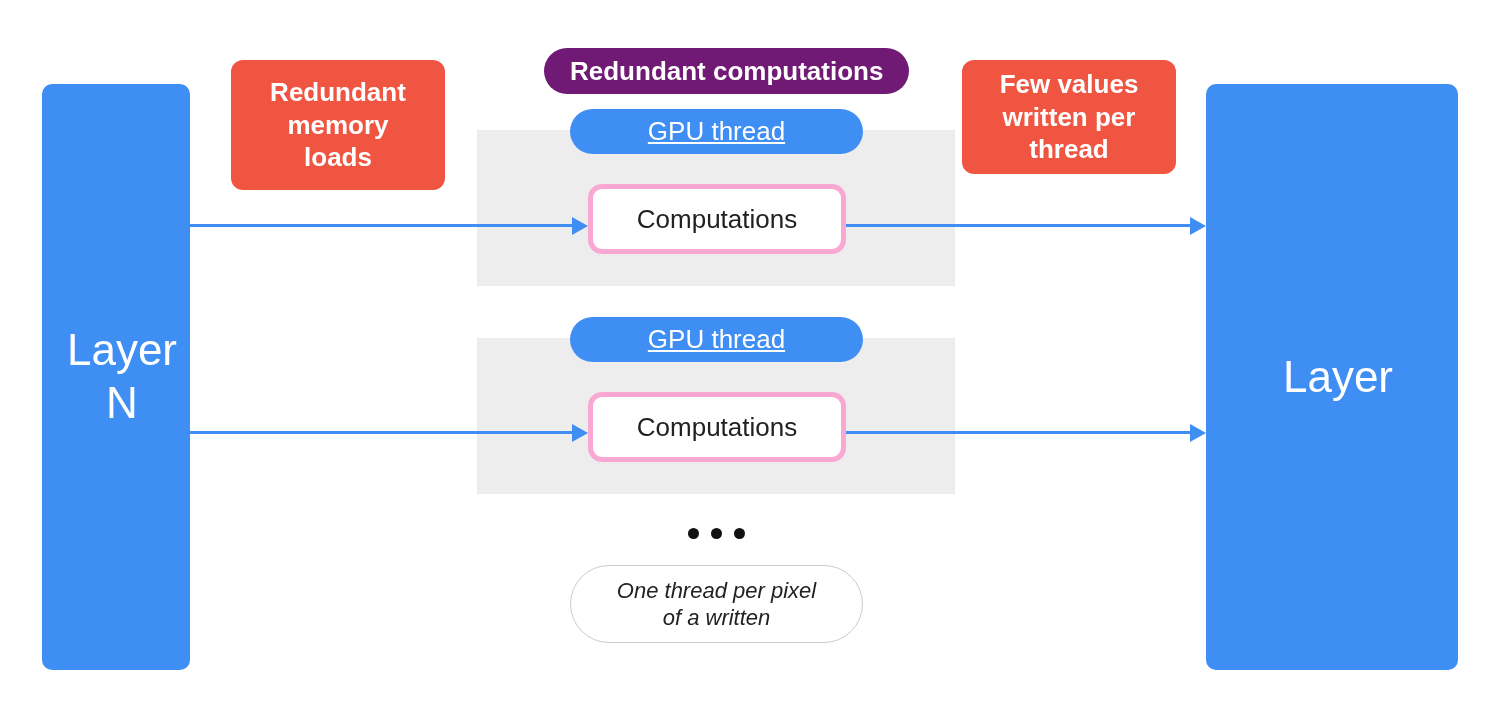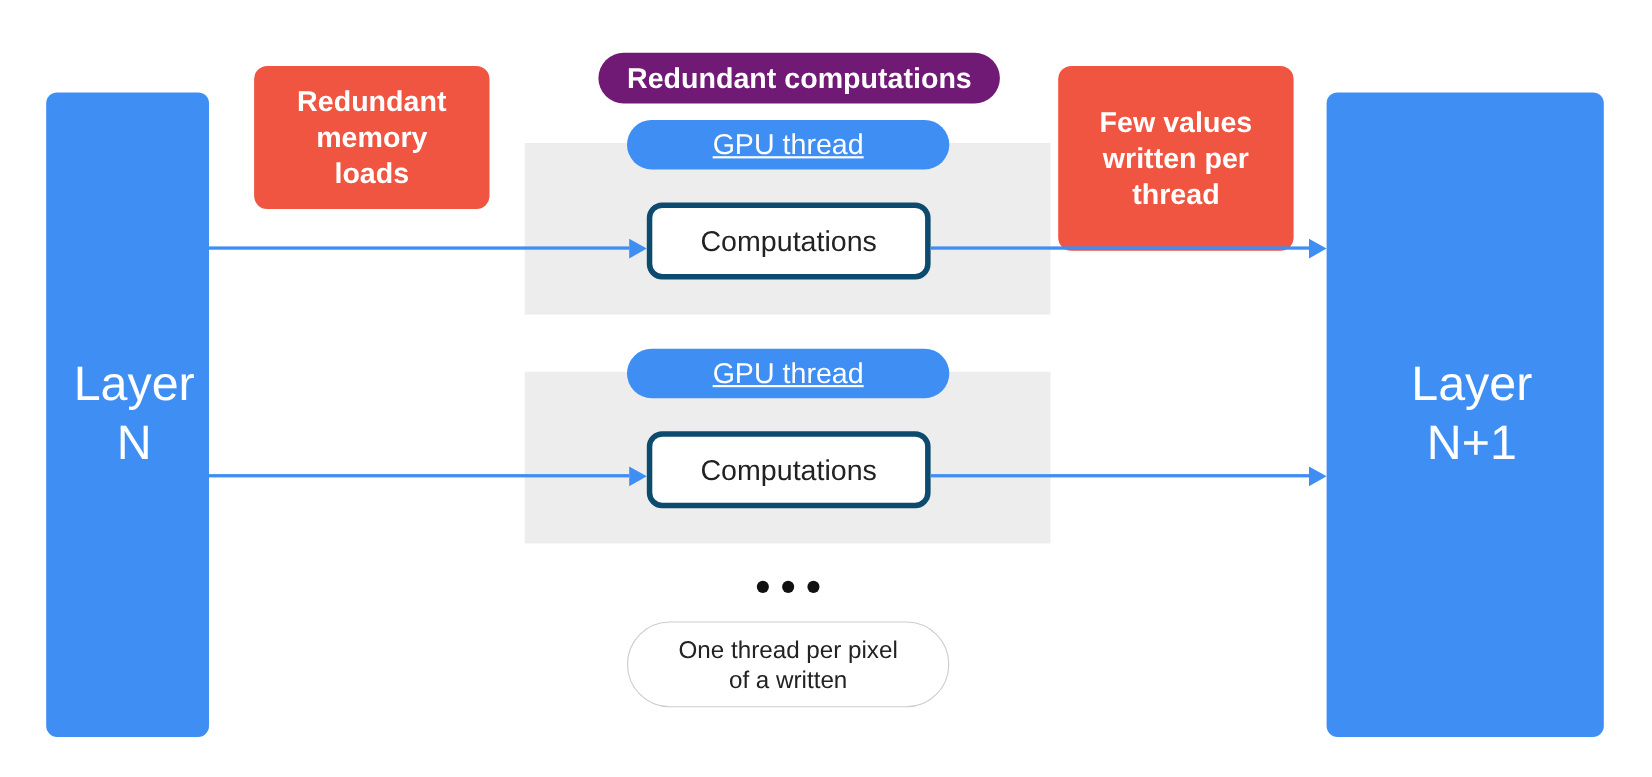--- a/index.html
+++ b/index.html
@@ -68,21 +68,21 @@
     justify-content: center;
     align-items: center;
     font-size: 26px;
     font-weight: 500;
     text-decoration: underline;
   }
 
   
   .comp-box {
     background: #fff;
-    border: 5px solid #0c4a6e;
+    border: 5px solid #f9a8d4;
     border-radius: 14px;
     color: #222;
     display: flex;
     justify-content: center;
     align-items: center;
     font-size: 26px;
   }
 
   
   .pill-white {
@@ -91,20 +91,21 @@
     border-radius: 999px;
     color: #222;
     display: flex;
     flex-direction: column;
     justify-content: center;
     align-items: center;
     font-size: 22px;
     line-height: 1.25;
     padding: 8px 24px;
     text-align: center;
+    font-style: italic;
   }
 
   
   .arrow-line {
     background: #3E8EF4;
     height: 3px;
   }
   .arrow-head {
     width: 0; height: 0;
     border-top: 9px solid transparent;
@@ -122,32 +123,31 @@
 </head>
 <body>
 
 <div class="abs layer-box" style="left:42px; top:84px; width:148px; height:586px;">
   <span>Layer</span>
   <span>N</span>
 </div>
 
 <div class="abs layer-box" style="left:1206px; top:84px; width:252px; height:586px;">
   <span>Layer</span>
-  <span>N+1</span>
 </div>
 
 <div class="abs callout-red" style="left:231px; top:60px; width:214px; height:130px;">
   <span>Redundant memory loads</span>
 </div>
 
 <div class="abs pill-red" style="left:544px; top:48px; height:46px;">
   <span>Redundant computations</span>
 </div>
 
-<div class="abs callout-red" style="left:962px; top:60px; width:214px; height:168px;">
+<div class="abs callout-red" style="left:962px; top:60px; width:214px; height:114px;">
   <span>Few values written per thread</span>
 </div>
 
 <div class="abs thread-bg" style="left:477px; top:130px; width:478px; height:156px;"></div>
 <div class="abs pill-blue" style="left:570px; top:109px; width:293px; height:45px;">
   <span>GPU thread</span>
 </div>
 <div class="abs comp-box" style="left:588px; top:184px; width:258px; height:70px;">
   <span>Computations</span>
 </div>

